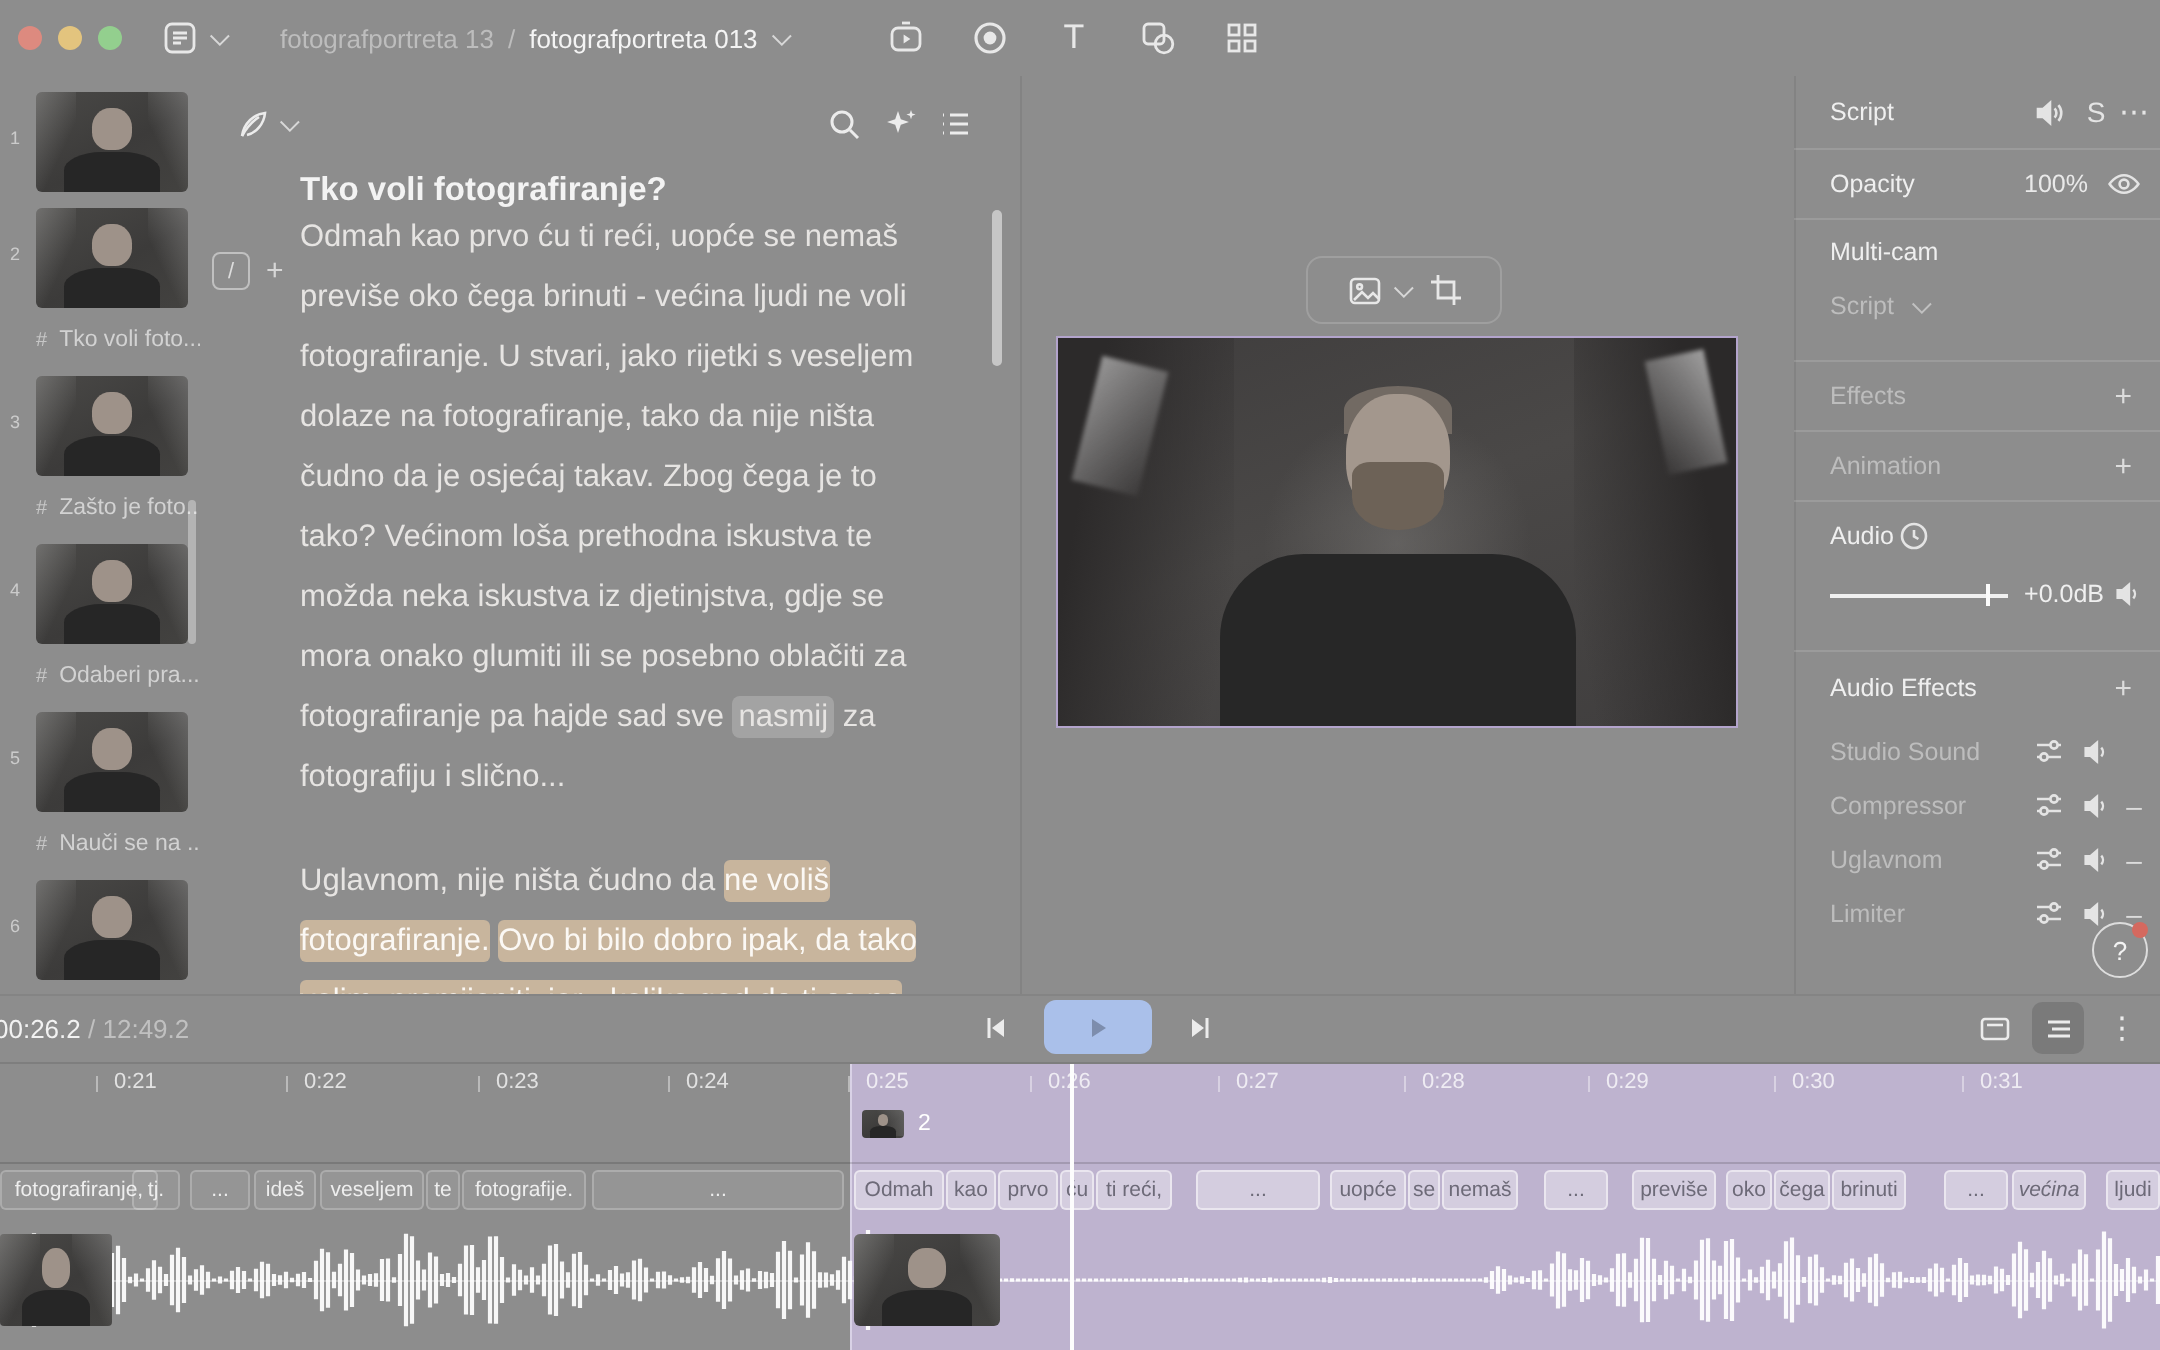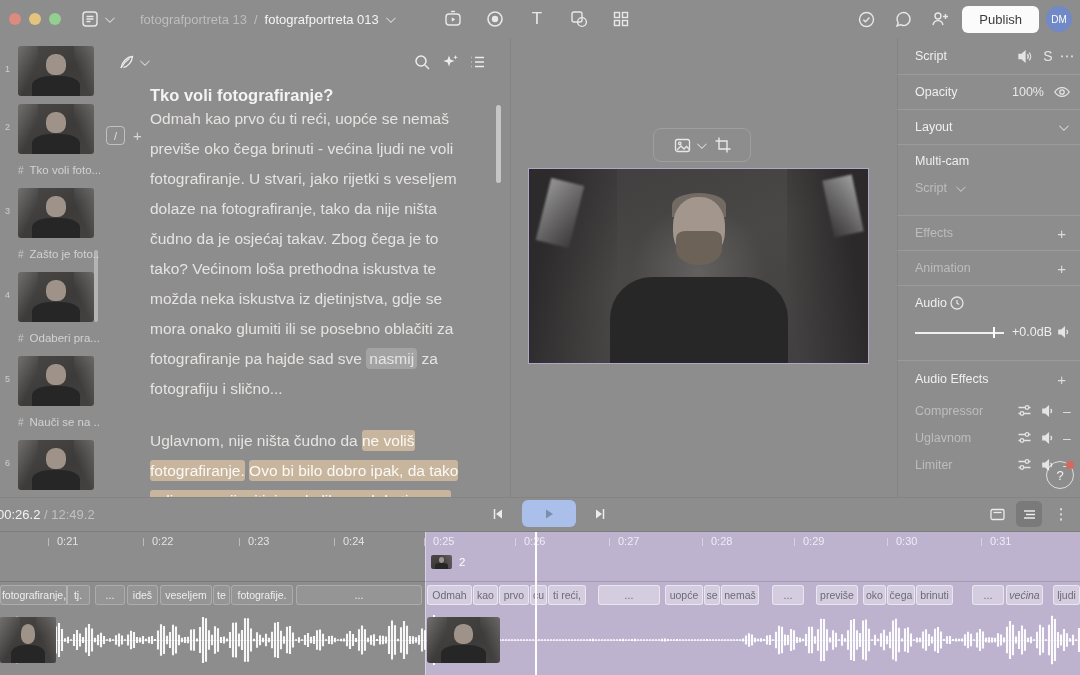--- a/index.html
+++ b/index.html
@@ -157,42 +157,20 @@
       </div>
       <div class="tb-icon">
         <svg width="18" height="18" viewBox="0 0 18 18" fill="none" stroke="currentColor" stroke-width="1.4">
             <rect x="2.5" y="2.5" width="5" height="5"></rect>
             <rect x="10.5" y="2.5" width="5" height="5"></rect>
             <rect x="2.5" y="10.5" width="5" height="5"></rect>
             <rect x="10.5" y="10.5" width="5" height="5"></rect>
           </svg>
       </div>
     </div>
-    <div class="tb-right">
-      <div class="tb-icon">
-        <svg width="19" height="19" viewBox="0 0 19 19" fill="none" stroke="currentColor" stroke-width="1.4">
-            <circle cx="9.5" cy="9.5" r="7"></circle>
-            <path d="M6.4 9.7l2.1 2.1 4-4.2"></path>
-          </svg>
-      </div>
-      <div class="tb-icon">
-        <svg width="19" height="19" viewBox="0 0 19 19" fill="none" stroke="currentColor" stroke-width="1.4">
-            <path d="M16 9a6.5 6.5 0 0 1-9.6 5.7L3 16l1.2-3.2A6.5 6.5 0 1 1 16 9z"></path>
-          </svg>
-      </div>
-      <div class="tb-icon">
-        <svg width="20" height="20" viewBox="0 0 20 20" fill="none" stroke="currentColor" stroke-width="1.4">
-            <circle cx="8" cy="7" r="3"></circle>
-            <path d="M3 16c.6-3 2.6-4.4 5-4.4s4.4 1.4 5 4.4"></path>
-            <path d="M15.5 5v5M13 7.5h5"></path>
-          </svg>
-      </div>
-      <button class="publish">Publish</button>
-      <div class="avatar">DM</div>
-    </div>
   </div>
 
   <div class="main">
     <div class="vdiv" style="left:510px"></div>
     <div class="vdiv" style="left:897px"></div>
 
     <div class="sidebar" id="sidebar">
         <div class="scene">
           <span class="num">1</span>
       <div class="mthumb s-thumb">
@@ -351,24 +329,20 @@
       <div class="ins-row" style="height:35px">
         <span class="lbl">Opacity</span>
         <span style="color:#e9e9e9;margin-right:6px">100%</span>
         <span class="ins-ico">
           <svg width="18" height="18" viewBox="0 0 18 18" fill="none" stroke="currentColor" stroke-width="1.3">
               <path d="M1.8 9S4.5 4.6 9 4.6 16.2 9 16.2 9 13.5 13.4 9 13.4 1.8 9 1.8 9z"></path>
               <circle cx="9" cy="9" r="2.2"></circle>
             </svg>
         </span>
       </div>
-      <div class="ins-row" style="height:35px">
-        <span class="lbl">Layout</span>
-        <span class="chev" style="margin-right:8px"></span>
-      </div>
       <div class="grp">
         <div class="hdr">
             <span class="lbl">Multi-cam</span>
           </div>
         <div class="sub">
           <span>Script</span>
           <span class="chev" style="margin-left:9px;border-color:rgba(255,255,255,.45)"></span>
         </div>
       </div>
       <div class="ins-row" style="height:35px">
@@ -401,20 +375,37 @@
                 <path d="M11.3 6.2a3.4 3.4 0 0 1 0 4.6"></path>
               </svg>
           </span>
         </div>
       </div>
       <div class="ins-row" style="height:36px;border-bottom:none">
         <span class="lbl">Audio Effects</span>
         <span class="plus" style="margin-right:8px">+</span>
       </div>
       <div id="fx-list">
+          <div class="fx-row">
+            <span class="lbl dim" style="flex:1">Studio Sound</span>
+            <span class="ins-ico">
+              <svg width="17" height="17" viewBox="0 0 17 17" fill="none" stroke="currentColor" stroke-width="1.3">
+                <path d="M2.5 5.5h12M2.5 11.5h12"></path>
+                <circle cx="11" cy="5.5" r="1.8" fill="#8d8d8d"></circle>
+                <circle cx="6" cy="11.5" r="1.8" fill="#8d8d8d"></circle>
+              </svg>
+            </span>
+            <span class="ins-ico">
+              <svg width="16" height="16" viewBox="0 0 17 17" fill="none" stroke="currentColor" stroke-width="1.3">
+                <path d="M3 6.5v4h2.6L9 13.5v-10L5.6 6.5z" fill="currentColor"></path>
+                <path d="M11.3 6.2a3.4 3.4 0 0 1 0 4.6"></path>
+              </svg>
+            </span>
+            <span style="width:14px"></span>
+          </div>
           <div class="fx-row">
             <span class="lbl dim" style="flex:1">Compressor</span>
             <span class="ins-ico">
               <svg width="17" height="17" viewBox="0 0 17 17" fill="none" stroke="currentColor" stroke-width="1.3">
                 <path d="M2.5 5.5h12M2.5 11.5h12"></path>
                 <circle cx="11" cy="5.5" r="1.8" fill="#8d8d8d"></circle>
                 <circle cx="6" cy="11.5" r="1.8" fill="#8d8d8d"></circle>
               </svg>
             </span>
             <span class="ins-ico">
@@ -525,21 +516,21 @@
       </div>
     <div class="marker">
       <span class="mthumb">
           <span class="glowR"></span>
           <span class="head"></span>
           <span class="torso"></span>
         </span>
       <span class="mnum">2</span>
     </div>
     <div class="wordband" id="wordband">
-        <div class="wchip gray" style="left: 0px; width: 68px;">fotografiranje,</div>
+        <div class="wchip gray" style="left: 0px; width: 79px;">fotografiranje,</div>
         <div class="wchip gray" style="left: 66px; width: 24px;">tj.</div>
         <div class="wchip gray" style="left: 95px; width: 30px;">...</div>
         <div class="wchip gray" style="left: 127px; width: 31px;">ideš</div>
         <div class="wchip gray" style="left: 160px; width: 52px;">veseljem</div>
         <div class="wchip gray" style="left: 213px; width: 17px;">te</div>
         <div class="wchip gray" style="left: 231px; width: 62px;">fotografije.</div>
         <div class="wchip gray" style="left: 296px; width: 126px;">...</div>
         <div class="wchip purp" style="left: 427px; width: 45px;">Odmah</div>
         <div class="wchip purp" style="left: 473px; width: 25px;">kao</div>
         <div class="wchip purp" style="left: 499px; width: 30px; text-align: center;">prvo</div>

